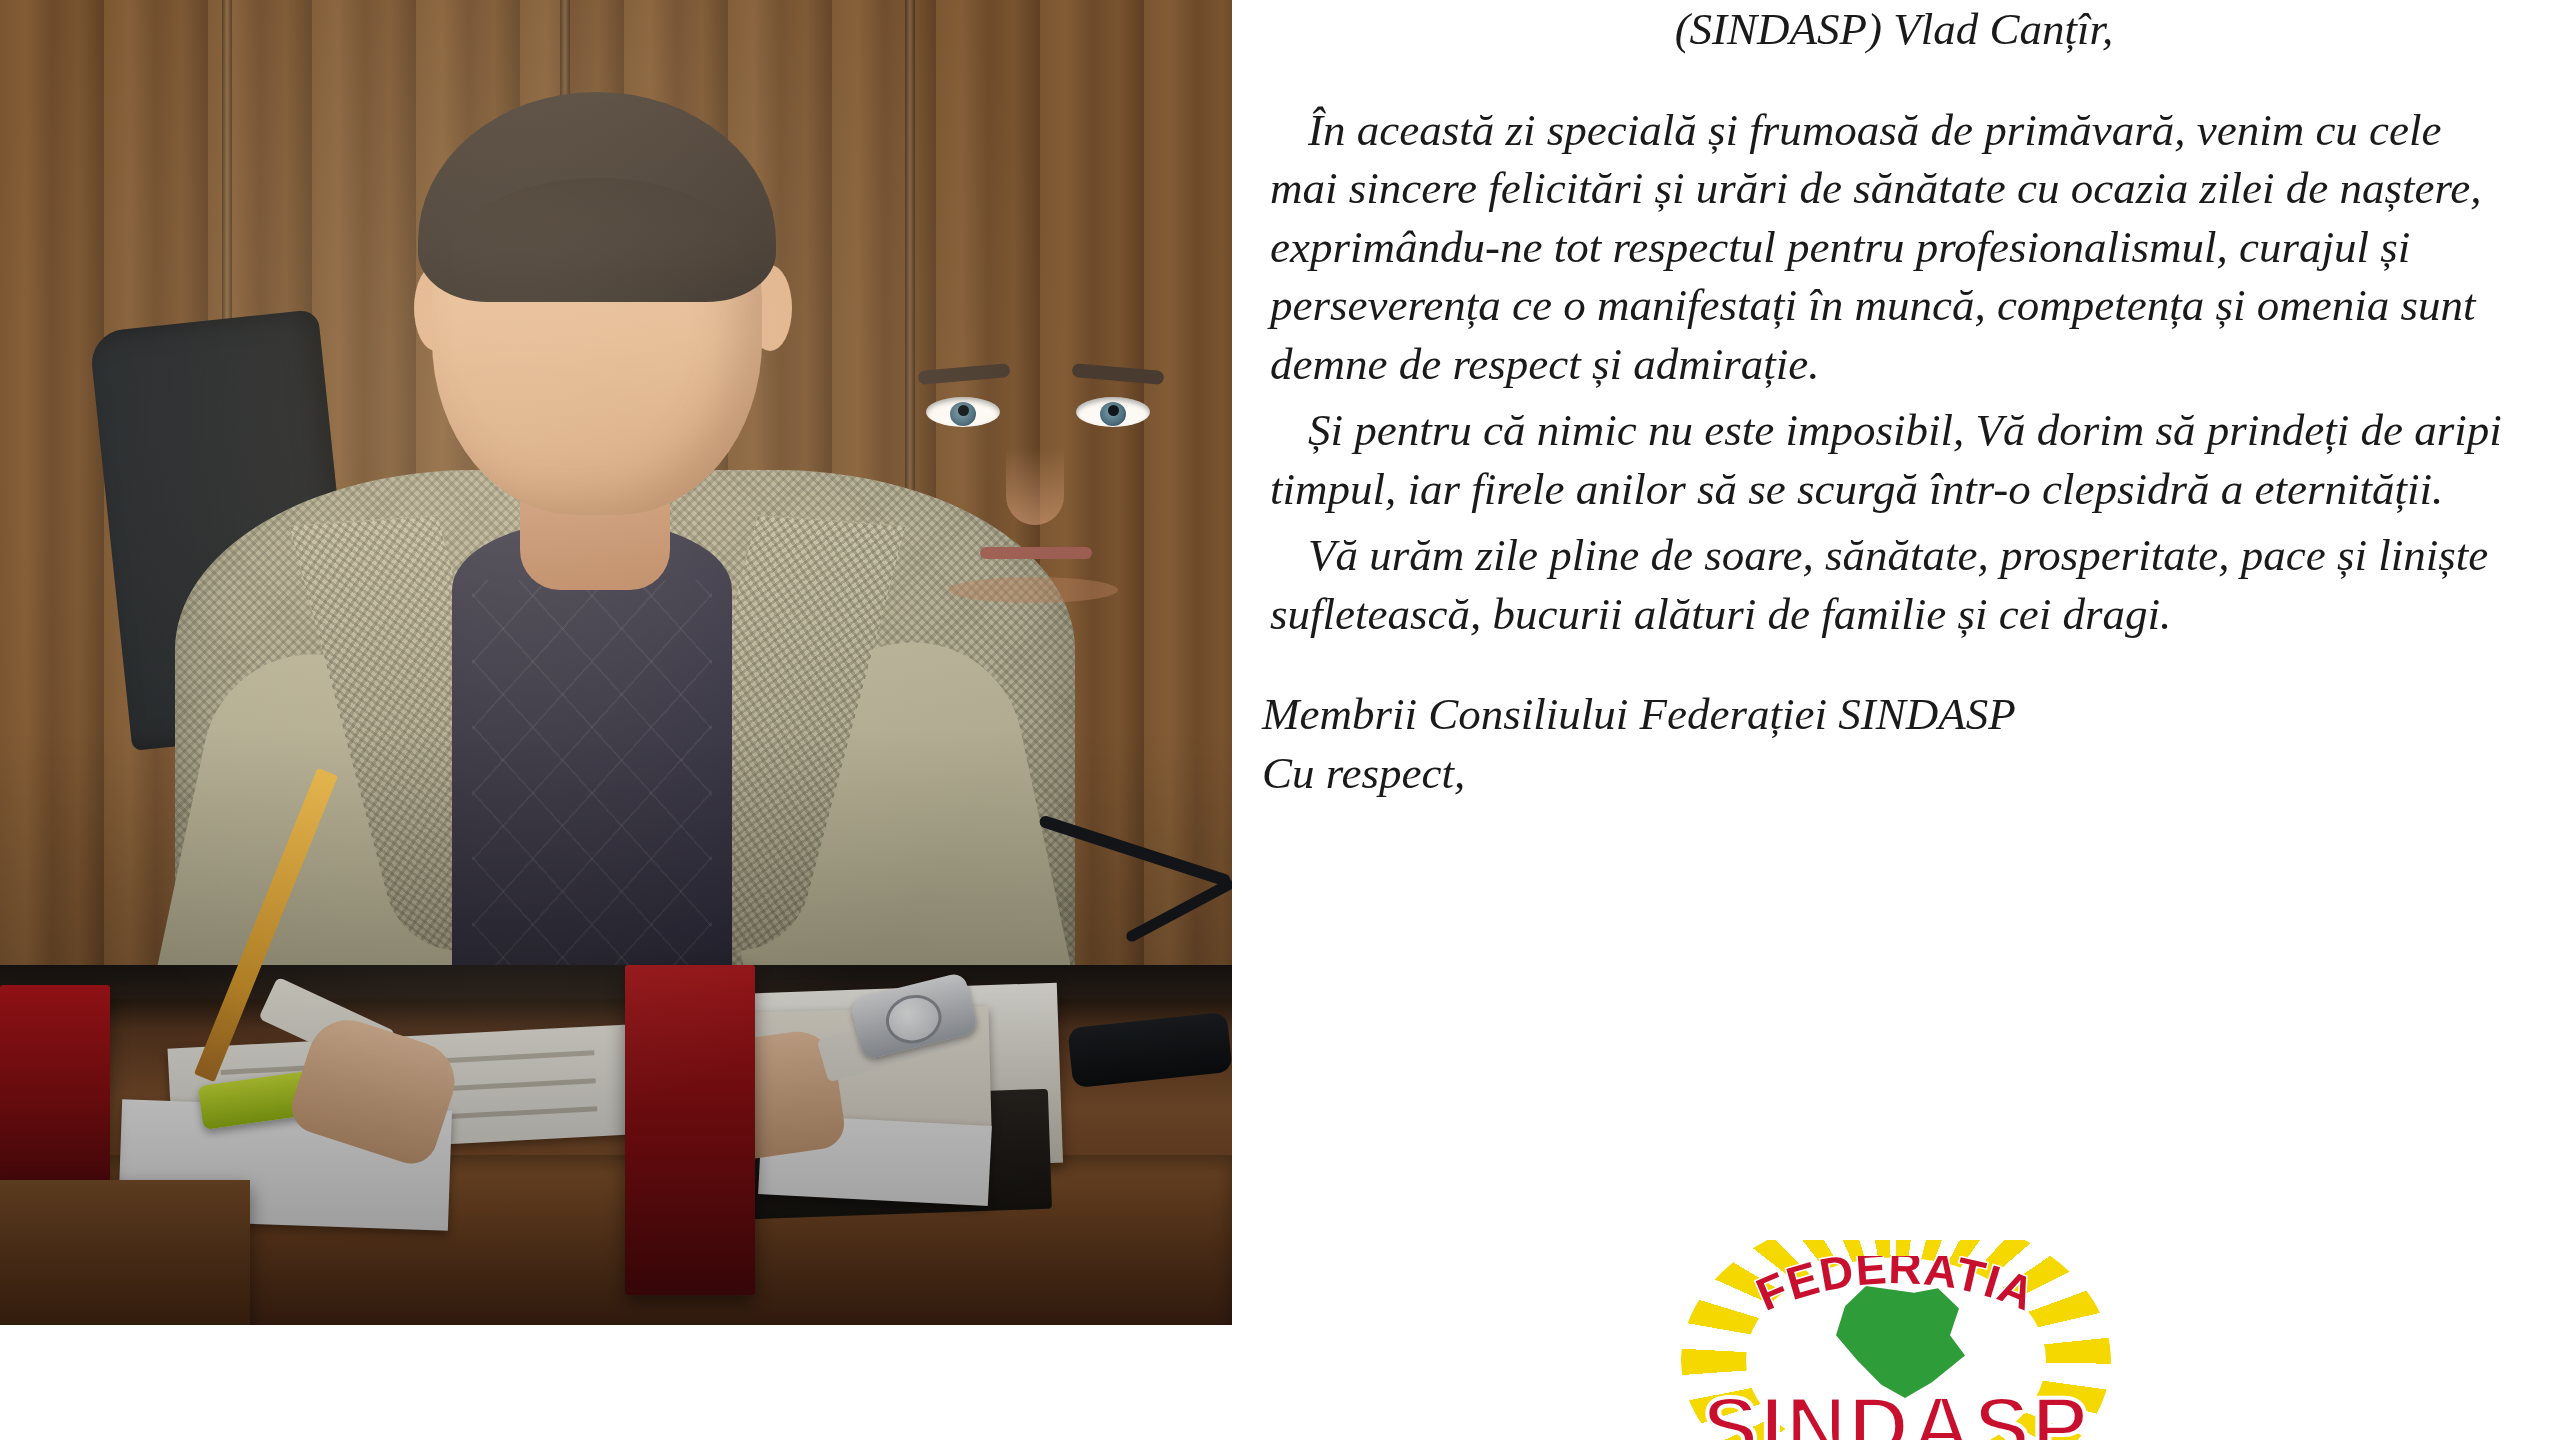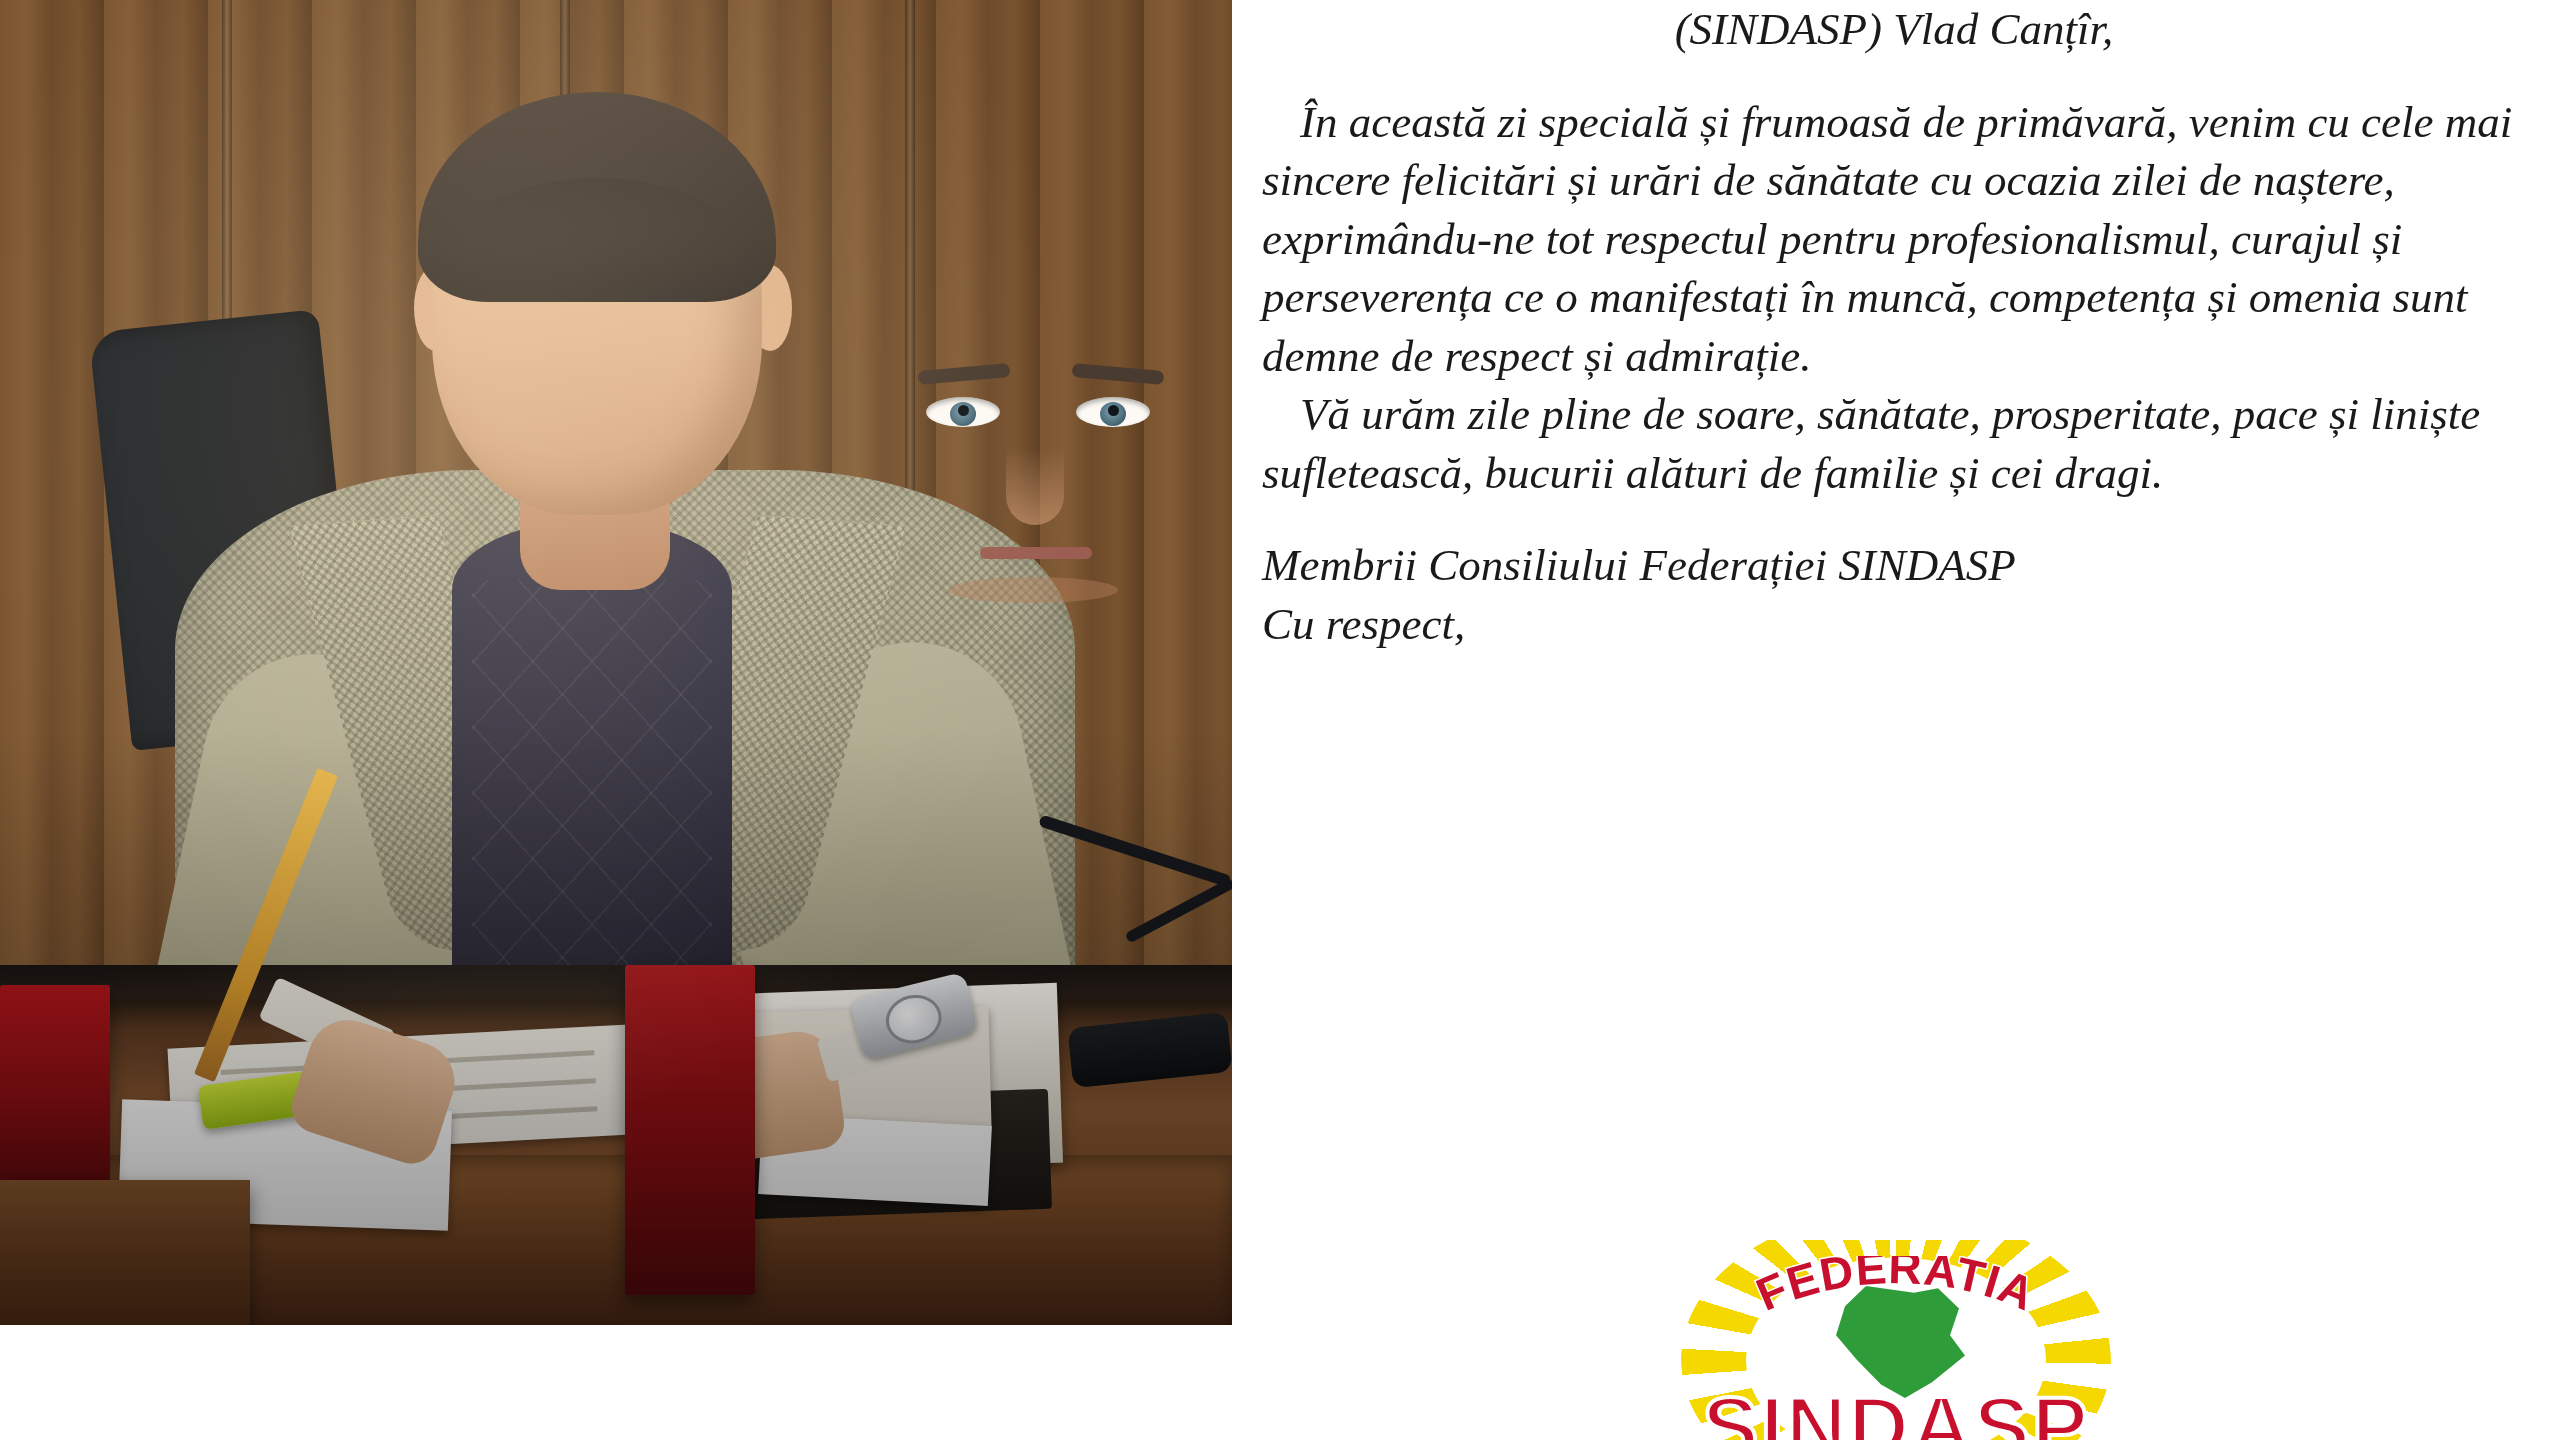--- a/index.html
+++ b/index.html
@@ -456,21 +456,21 @@
   }
   .heading-line {
     text-align: center;
     font-size: 45px;
     font-style: italic;
     margin: 0;
     padding-top: 0;
     white-space: nowrap;
   }
   .para {
-    margin: 0;
+    margin: 8px;
     text-indent: 38px;
   }
   .spacer-lg { height: 34px; }
   .closing {
     margin: 0;
     text-indent: 0;
   }
 
   
   .logo-wrap {
@@ -650,20 +650,21 @@
 
   <div class="text-col">
     <div class="letter">
 
       <div class="heading-line">(SINDASP) Vlad Canțîr,</div>
 
       <div class="spacer-lg"></div>
 
       <p class="para">În această zi specială și frumoasă de primăvară, venim cu cele mai sincere felicitări și urări de sănătate cu ocazia zilei de naștere, exprimându-ne tot respectul pentru profesionalismul, curajul și perseverența ce o manifestați în muncă, competența și omenia sunt demne de respect și admirație.</p>
 
+      <p class="para">Și pentru că nimic nu este imposibil, Vă dorim să prindeți de aripi timpul, iar firele anilor să se scurgă într-o clepsidră a eternității.</p>
 
       <p class="para">Vă urăm zile pline de soare, sănătate, prosperitate, pace și liniște sufletească, bucurii alături de familie și cei dragi.</p>
 
 
       <div class="spacer-lg"></div>
 
       <p class="closing">Membrii Consiliului Federației SINDASP</p>
       <p class="closing">Cu respect,</p>
     </div>
 

